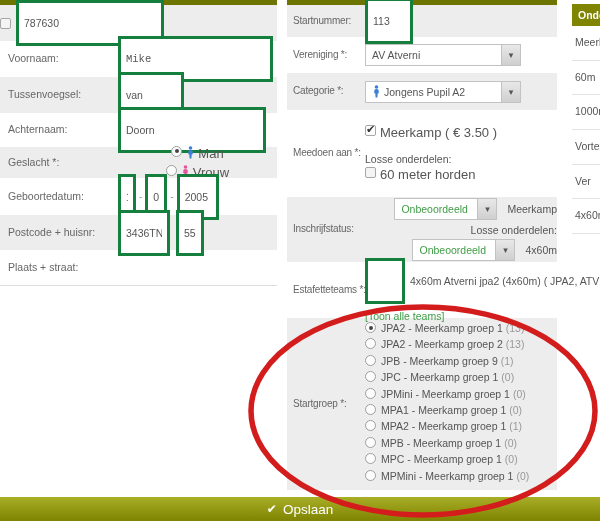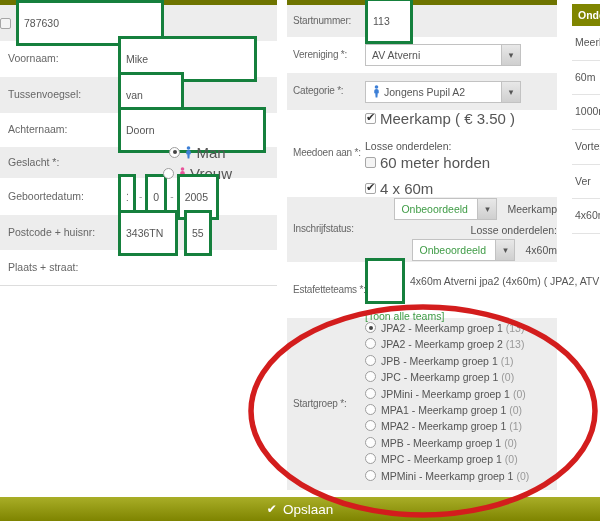--- a/index.html
+++ b/index.html
@@ -29,21 +29,21 @@
   .sep{color:#999;margin:0 3px;font-size:10px;}
   
   .cb{width:11px;height:11px;border:1px solid #a6a6a6;background:#f4f4f4;display:inline-block;
       position:relative;flex:none;border-radius:2px;}
   .cb.on{background:#fdfdfd;}
   .cb.on::after{content:"\2714";position:absolute;left:0px;top:-3px;font-size:11px;color:#333;}
   .radio{width:11px;height:11px;border:1px solid #9e9e9e;border-radius:50%;background:#fdfdfd;
          display:inline-block;position:relative;flex:none;}
   .radio.on::after{content:"";position:absolute;left:2.5px;top:2.5px;width:4px;height:4px;
                    border-radius:50%;background:#444;}
-  .cbline{display:flex;align-items:center;font-size:15px;color:#555;}
+  .cbline{display:flex;font-size:13px;color:#555;}
   .cbline .cb,.cbline .radio{margin-right:4px;}
   
   .select{display:flex;align-items:stretch;border:1px solid #c2c2c2;background:#fff;height:22px;}
   .select .val{flex:1;display:flex;align-items:center;padding:0 6px;font-size:10.5px;color:#555;overflow:hidden;white-space:nowrap;}
   .select .btn{width:19px;background:linear-gradient(#e8e8e8,#cfcfcf);border-left:1px solid #c2c2c2;
                display:flex;align-items:center;justify-content:center;color:#555;font-size:9px;flex:none;}
   .select.green .val{color:var(--green);}
   .person{width:9px;height:13px;margin-right:3px;flex:none;}
   .person.m{fill:var(--male-blue);}  .person.f{fill:var(--female-pink);}
   .subtle{font-size:10.5px;color:#555;}
@@ -77,21 +77,21 @@
   <div class="frow gray" style="height:36px">
     <div class="f-ctrl">
       <span class="cb"></span>
       <input class="txt" style="width: 148px; margin-left: 5px;" value="787630">
     </div>
   </div>
 
   <div class="frow" style="height:36px">
     <div class="f-label">Voornaam:</div>
     <div class="f-ctrl" style="padding-left:14px">
-      <input class="txt" style="width: 139px;" value="Mike">
+      <input class="txt" style="width: 155px; font-family: Liberation Mono, monospace;" value="Mike">
     </div>
   </div>
 
   <div class="frow gray" style="height:36px">
     <div class="f-label">Tussenvoegsel:</div>
     <div class="f-ctrl" style="padding-left:14px">
       <input class="txt" style="width: 66px;" value="van">
     </div>
   </div>
 
@@ -131,21 +131,21 @@
       <span class="sep">-</span>
       <input class="txt" style="width: 22px;" value="05">
       <span class="sep">-</span>
       <input class="txt" style="width: 42px;" value="2005">
     </div>
   </div>
 
   <div class="frow gray" style="height:35px">
     <div class="f-label">Postcode + huisnr:</div>
     <div class="f-ctrl" style="padding-left:14px">
-      <input class="txt" style="width: 60px;" value="3436TN">
+      <input class="txt" style="width: 52px;" value="3436TN">
       <input class="txt" style="width: 28px; margin-left: 6px;" value="55">
     </div>
   </div>
 
   <div class="frow" style="height:36px;border-bottom:1px solid #ddd">
     <div class="f-label">Plaats + straat:</div>
     <div class="f-ctrl"></div>
   </div>
 </div>
 
@@ -190,24 +190,20 @@
     <div class="f-ctrl stack" style="align-items:stretch">
       <span class="cbline">
         <span class="cb on"></span>
         <span>Meerkamp ( € 3.50 )</span>
       </span>
       <span class="subtle" style="margin-top:13px">Losse onderdelen:</span>
       <span class="cbline mt2">
         <span class="cb"></span>
         <span>60 meter horden</span>
       </span>
-      <span class="cbline" style="margin-top:9px">
-        <span class="cb on"></span>
-        <span>4 x 60m</span>
-      </span>
     </div>
   </div>
 
   <div class="frow gray" style="height:65px">
     <div class="f-label nowrap">Inschrijfstatus:</div>
     <div class="f-ctrl stack" style="align-items:flex-end">
       <span style="display:flex;align-items:center">
         <div class="select green" style="width:103px">
           <span class="val">Onbeoordeeld</span>
           <span class="btn">▾</span>
@@ -247,21 +243,21 @@
         </label>
 
         <label class="rad-item">
           <span class="radio"></span>
           <span class="rad-lbl">JPA2 - Meerkamp groep 2</span>
           <span class="rad-cnt">(13)</span>
         </label>
 
         <label class="rad-item">
           <span class="radio"></span>
-          <span class="rad-lbl">JPB - Meerkamp groep 1</span>
+          <span class="rad-lbl">JPB - Meerkamp groep 9</span>
           <span class="rad-cnt">(1)</span>
         </label>
 
         <label class="rad-item">
           <span class="radio"></span>
           <span class="rad-lbl">JPC - Meerkamp groep 1</span>
           <span class="rad-cnt">(0)</span>
         </label>
 
         <label class="rad-item">

